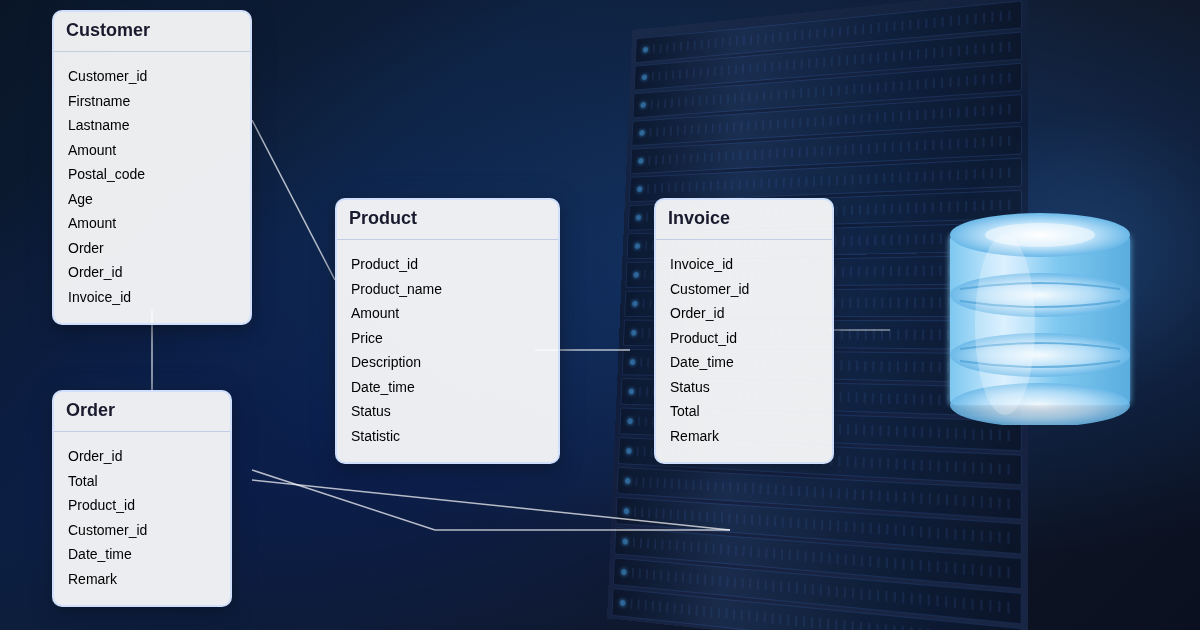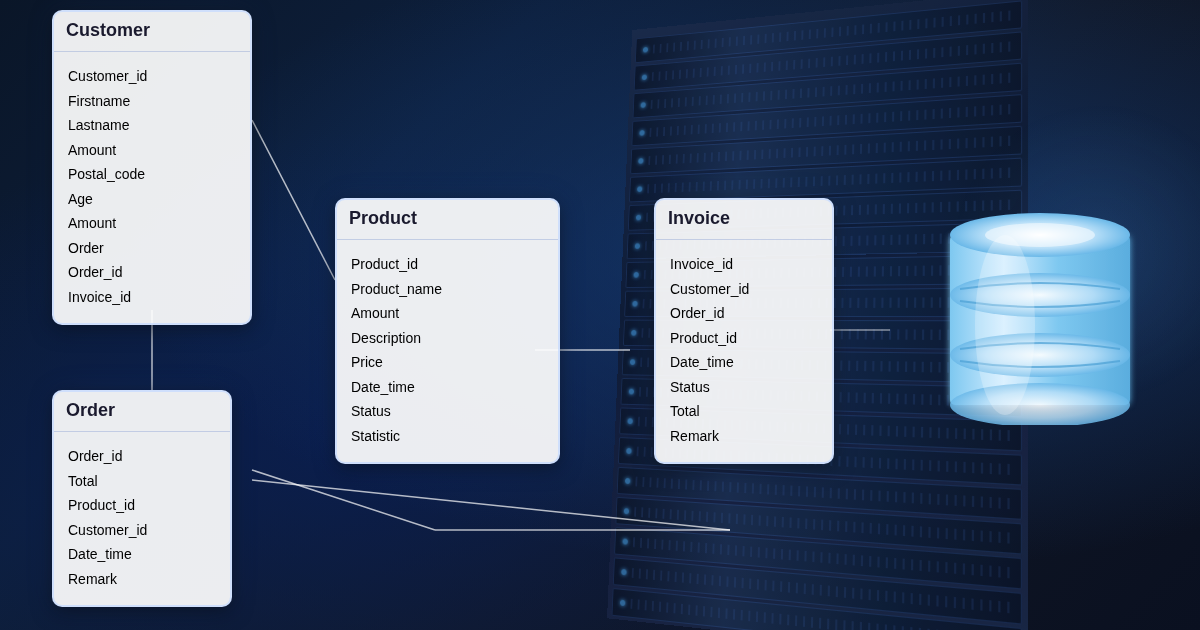--- a/index.html
+++ b/index.html
@@ -208,22 +208,22 @@
       <div>Invoice_id</div>
     </div>
 </div>
 
 <div class="db-table table-product">
   <div class="db-table-header">Product</div>
   <div class="db-table-fields" id="product-fields">
       <div>Product_id</div>
       <div>Product_name</div>
       <div>Amount</div>
+      <div>Price</div>
       <div>Description</div>
-      <div>Price</div>
       <div>Date_time</div>
       <div>Status</div>
       <div>Statistic</div>
     </div>
 </div>
 
 <div class="db-table table-invoice">
   <div class="db-table-header">Invoice</div>
   <div class="db-table-fields" id="invoice-fields">
       <div>Invoice_id</div>

